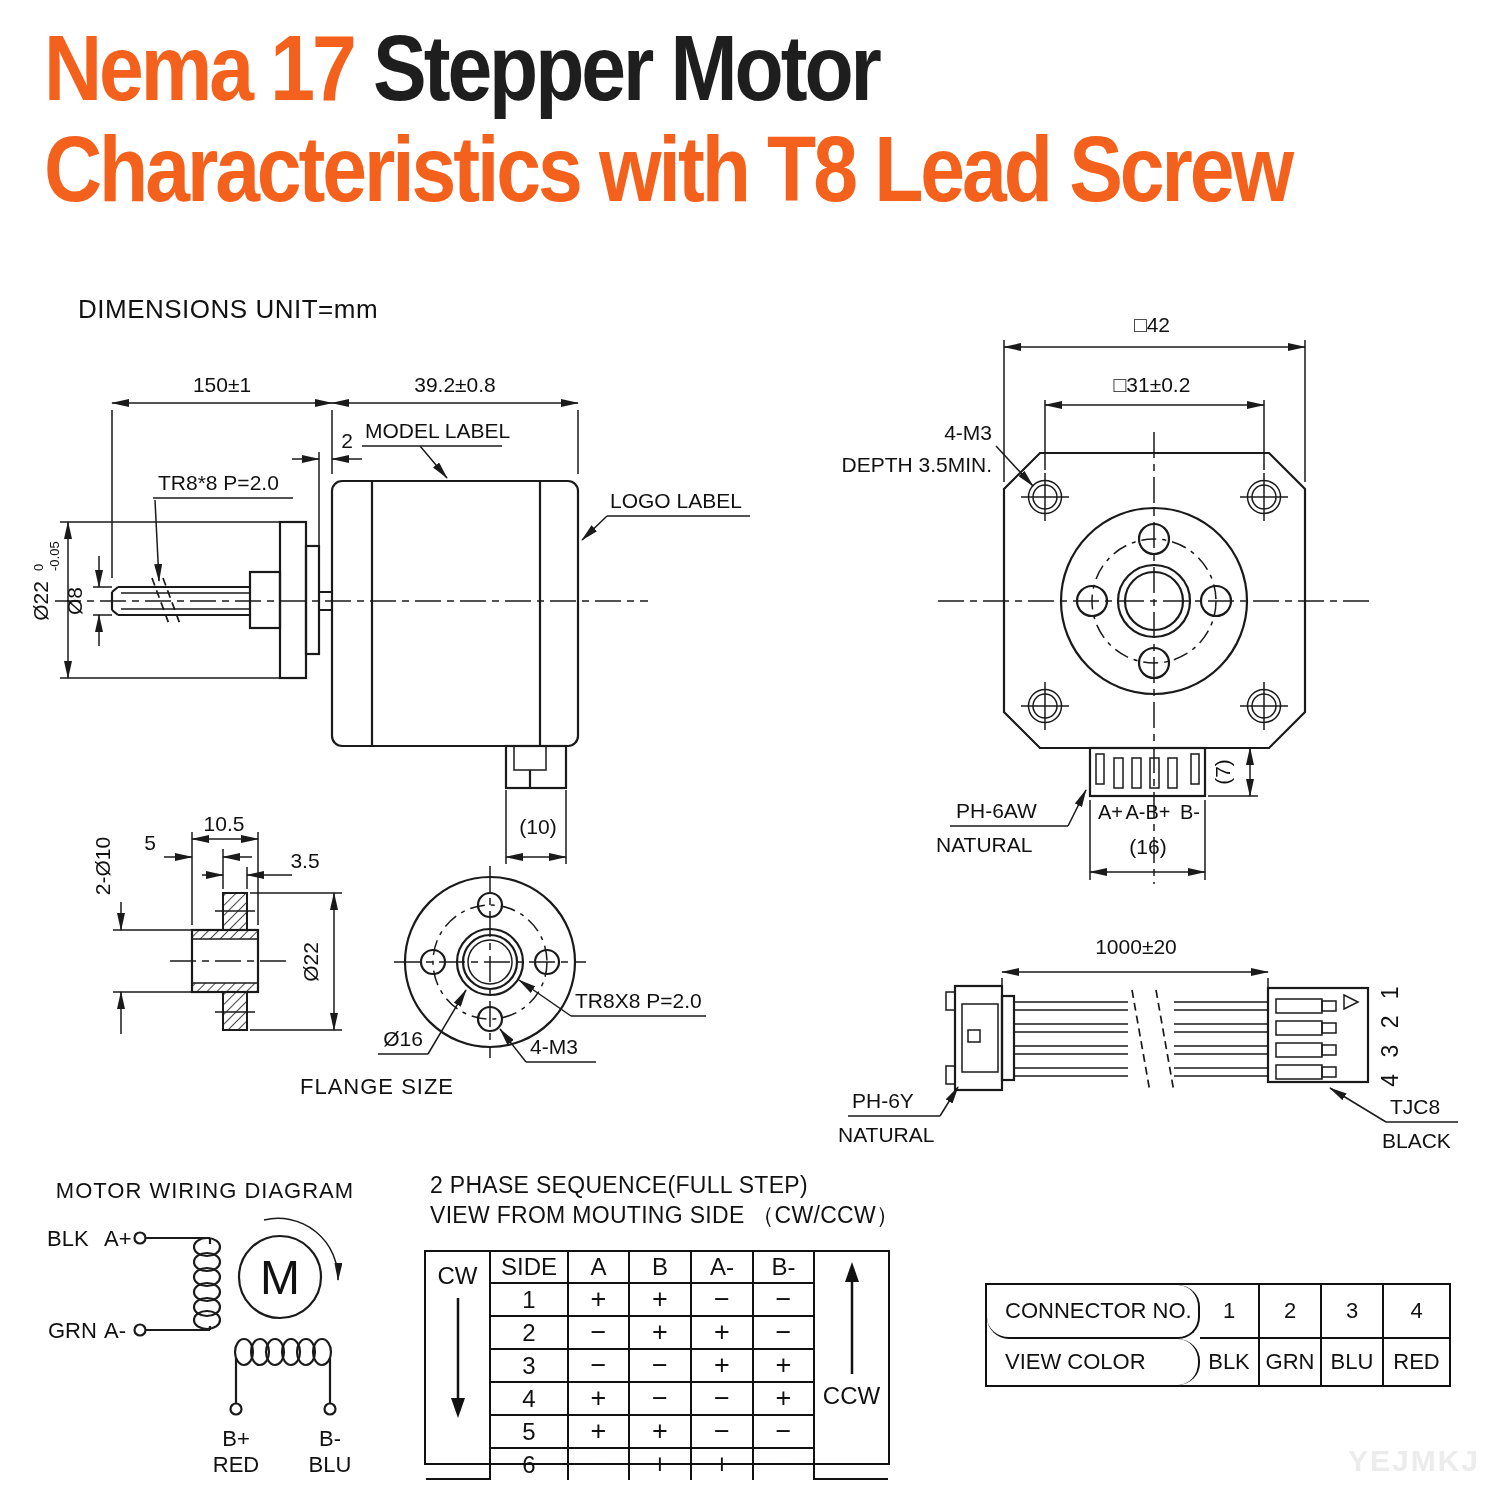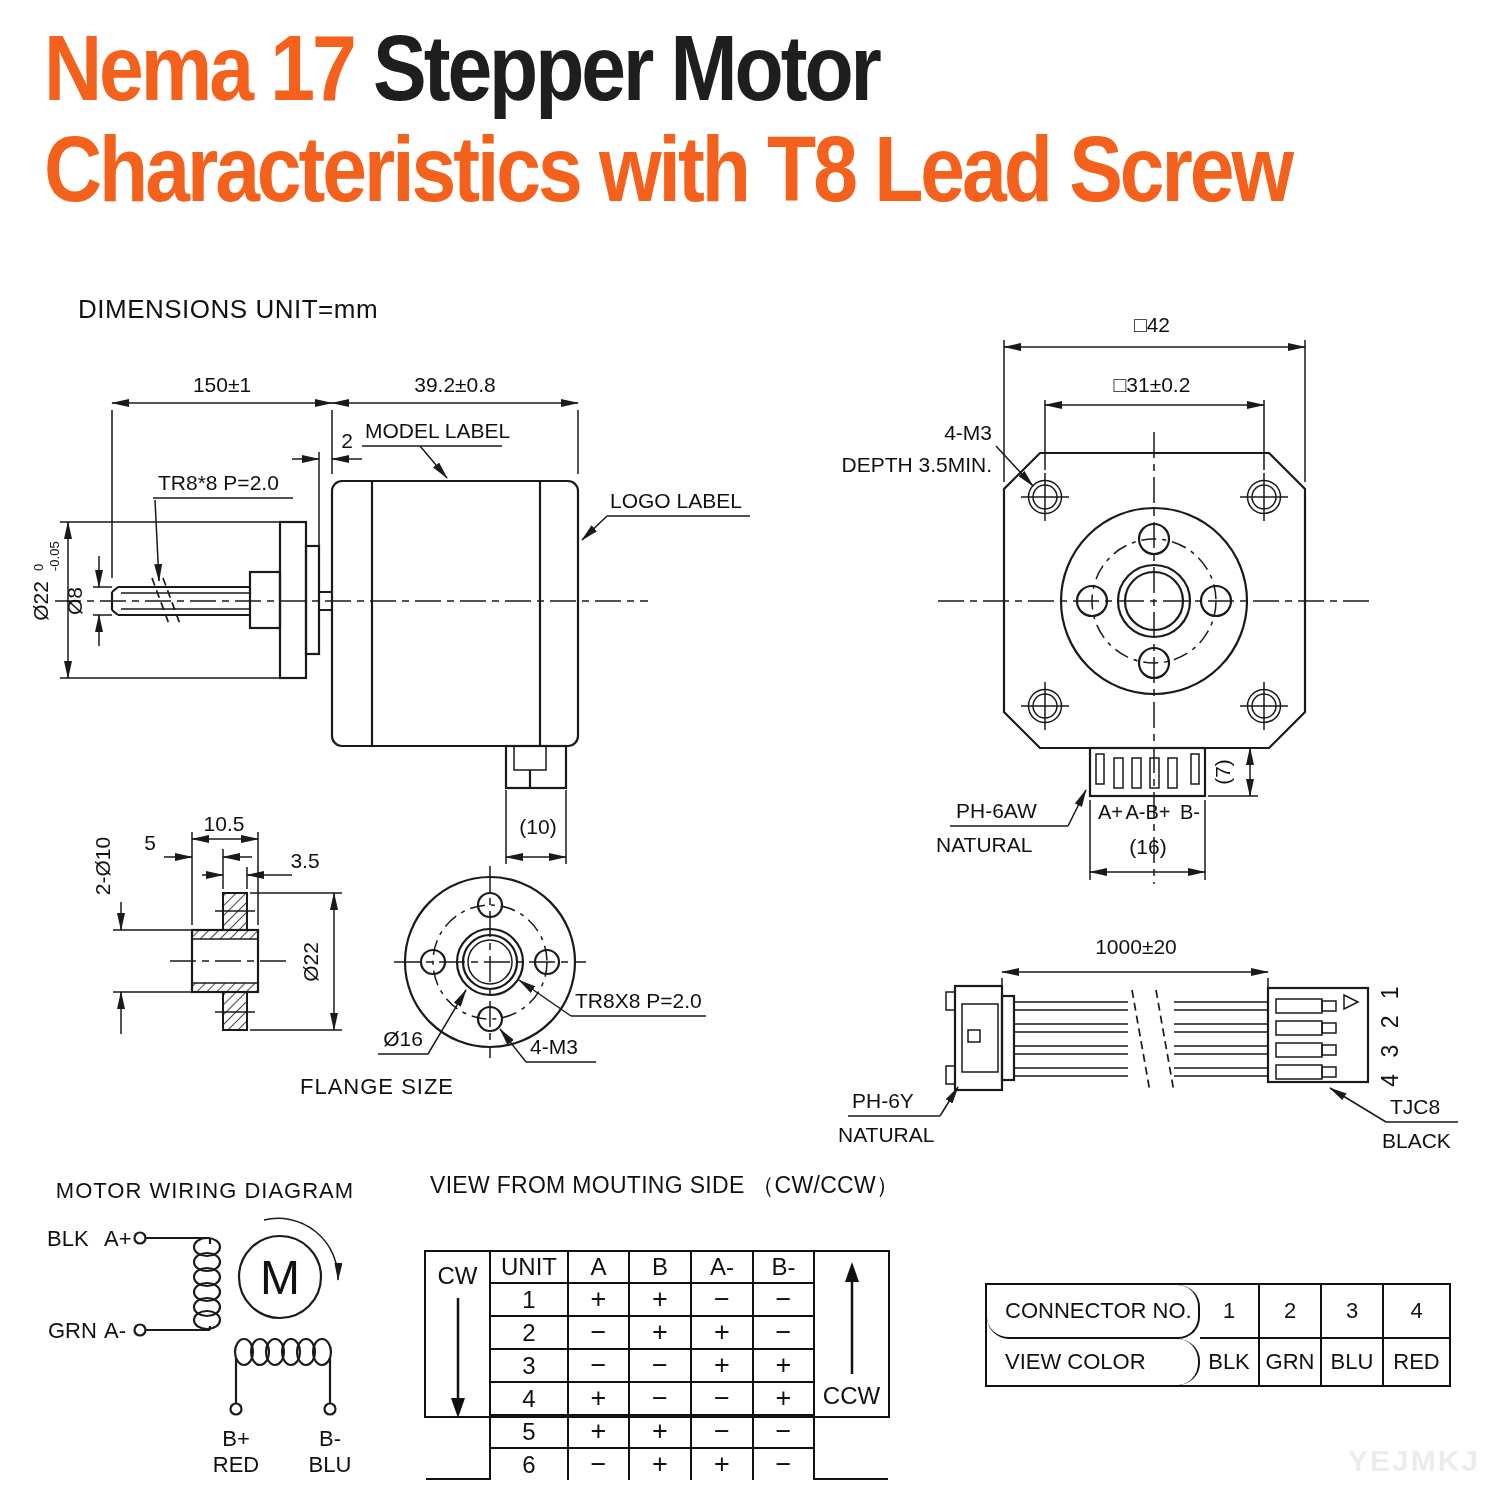--- a/index.html
+++ b/index.html
@@ -28,21 +28,21 @@
   .brk{stroke-width:1.7;stroke-dasharray:8 5;}
   text.lbl{font-family:"Liberation Sans",sans-serif;font-size:21px;fill:#111;stroke:none;}
   text.mid{text-anchor:middle;}
   text.end{text-anchor:end;}
   text.sm{font-size:13px;}
   text.pin{font-size:20px;}
   text.mletter{font-size:48px;}
   text.pn{font-size:23px;letter-spacing:5px;}
   
   .ptable{
-    left:424px;top:1250px;width:466px;height:168px;border:2.5px solid #111;
+    left:424px;top:1250px;width:466px;height:215px;border:2.5px solid #111;
     display:grid;grid-template-columns:65px 78px 61px 62px 62px 61px 1fr;
     grid-template-rows:32px repeat(6,1fr);box-sizing:border-box;
   }
   .pc{border-right:2px solid #111;border-bottom:2px solid #111;display:flex;
       align-items:center;justify-content:center;font-size:24px;}
   .pc.sign{font-size:27px;}
   .pc.nr{border-right:none;}
   .pc.nb{border-bottom:none;}
   .spanCol{grid-row:1/8;display:flex;flex-direction:column;align-items:center;
       justify-content:flex-start;padding-top:10px;}
@@ -371,39 +371,40 @@
     <circle class="ln" cx="236" cy="1409" r="5.5"></circle>
     <circle class="ln" cx="330" cy="1409" r="5.5"></circle>
     <text class="lbl mid" x="236" y="1446" style="font-size:22px">B+</text>
     <text class="lbl mid" x="236" y="1472" style="font-size:22px">RED</text>
     <text class="lbl mid" x="330" y="1446" style="font-size:22px">B-</text>
     <text class="lbl mid" x="330" y="1472" style="font-size:22px">BLU</text>
   </g>
 </svg>
 
 <div class="abs ptitle">
+  <div>2 PHASE SEQUENCE(FULL STEP)</div>
   <div>VIEW FROM MOUTING SIDE （CW/CCW）</div>
 </div>
 
 <div class="abs ptable">
   <div class="pc spanCol" style="grid-column:1">
     <span>CW</span>
     <svg width="22" height="130" viewBox="0 0 22 130">
       <line x1="11" y1="8" x2="11" y2="112" stroke="#111" stroke-width="2.5"></line>
       <path d="M4,108 L11,128 L18,108 Z" fill="#111"></path>
     </svg>
   </div>
   <div class="pc spanCol right nr" style="grid-column:7;grid-row:1/8;padding-bottom:40px">
     <svg width="22" height="120" viewBox="0 0 22 120">
       <line x1="11" y1="112" x2="11" y2="16" stroke="#111" stroke-width="2.5"></line>
       <path d="M4,20 L11,0 L18,20 Z" fill="#111"></path>
     </svg>
     <span>CCW</span>
   </div>
-  <div class="pc">UNIT</div>
+  <div class="pc">SIDE</div>
   <div class="pc">A</div>
   <div class="pc">B</div>
   <div class="pc">A-</div>
   <div class="pc">B-</div>
 
   <div class="pc">1</div>
   <div class="pc sign">+</div>
   <div class="pc sign">+</div>
   <div class="pc sign">−</div>
   <div class="pc sign">−</div>

